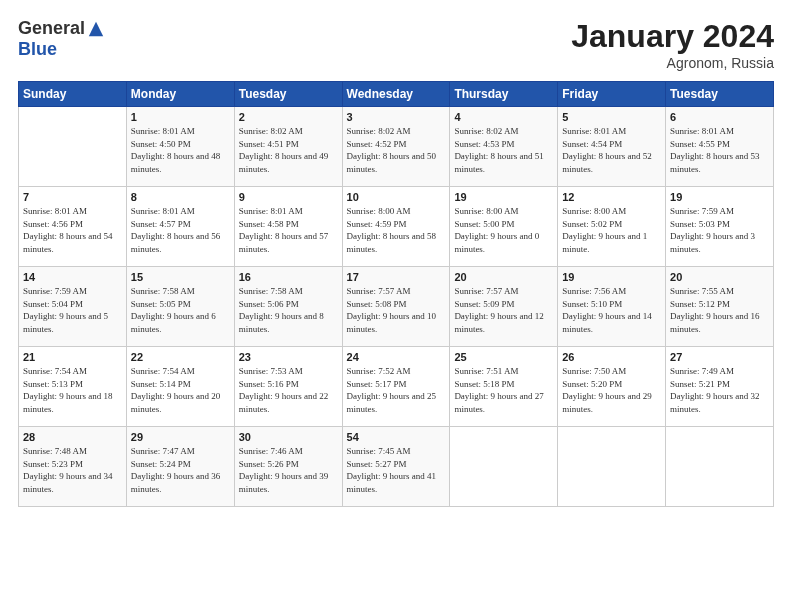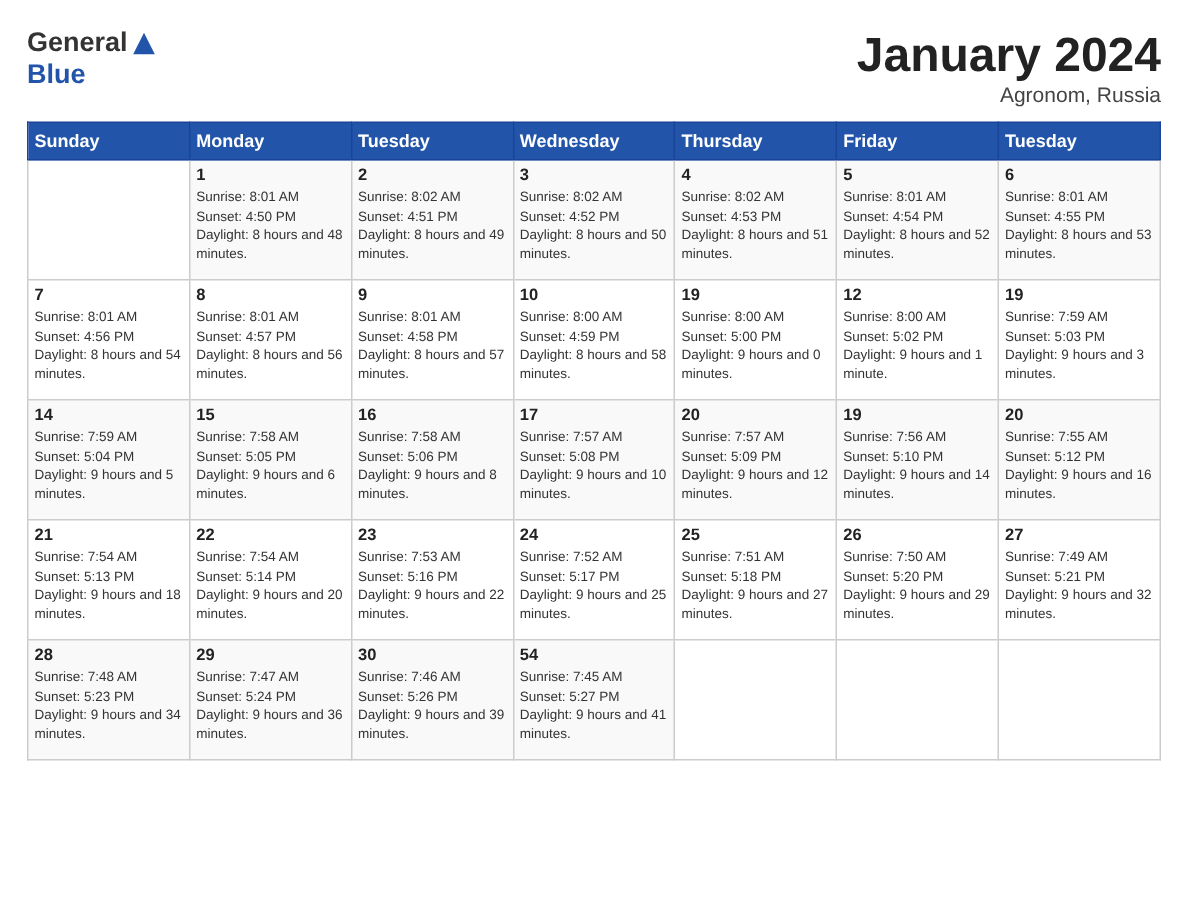--- a/index.html
+++ b/index.html
@@ -88,20 +88,21 @@
     .day-num {
       font-size: 11px;
       font-weight: bold;
       display: block;
       margin-bottom: 2px;
     }
     .day-info {
       font-size: 9px;
       line-height: 1.4;
       color: #333;
+      font-family: Liberation Serif, serif;
     }
     .empty-cell {
       background: #fff !important;
     }
   </style>
 </head>
 <body>
 
 <div class="page">
   <div class="header">

